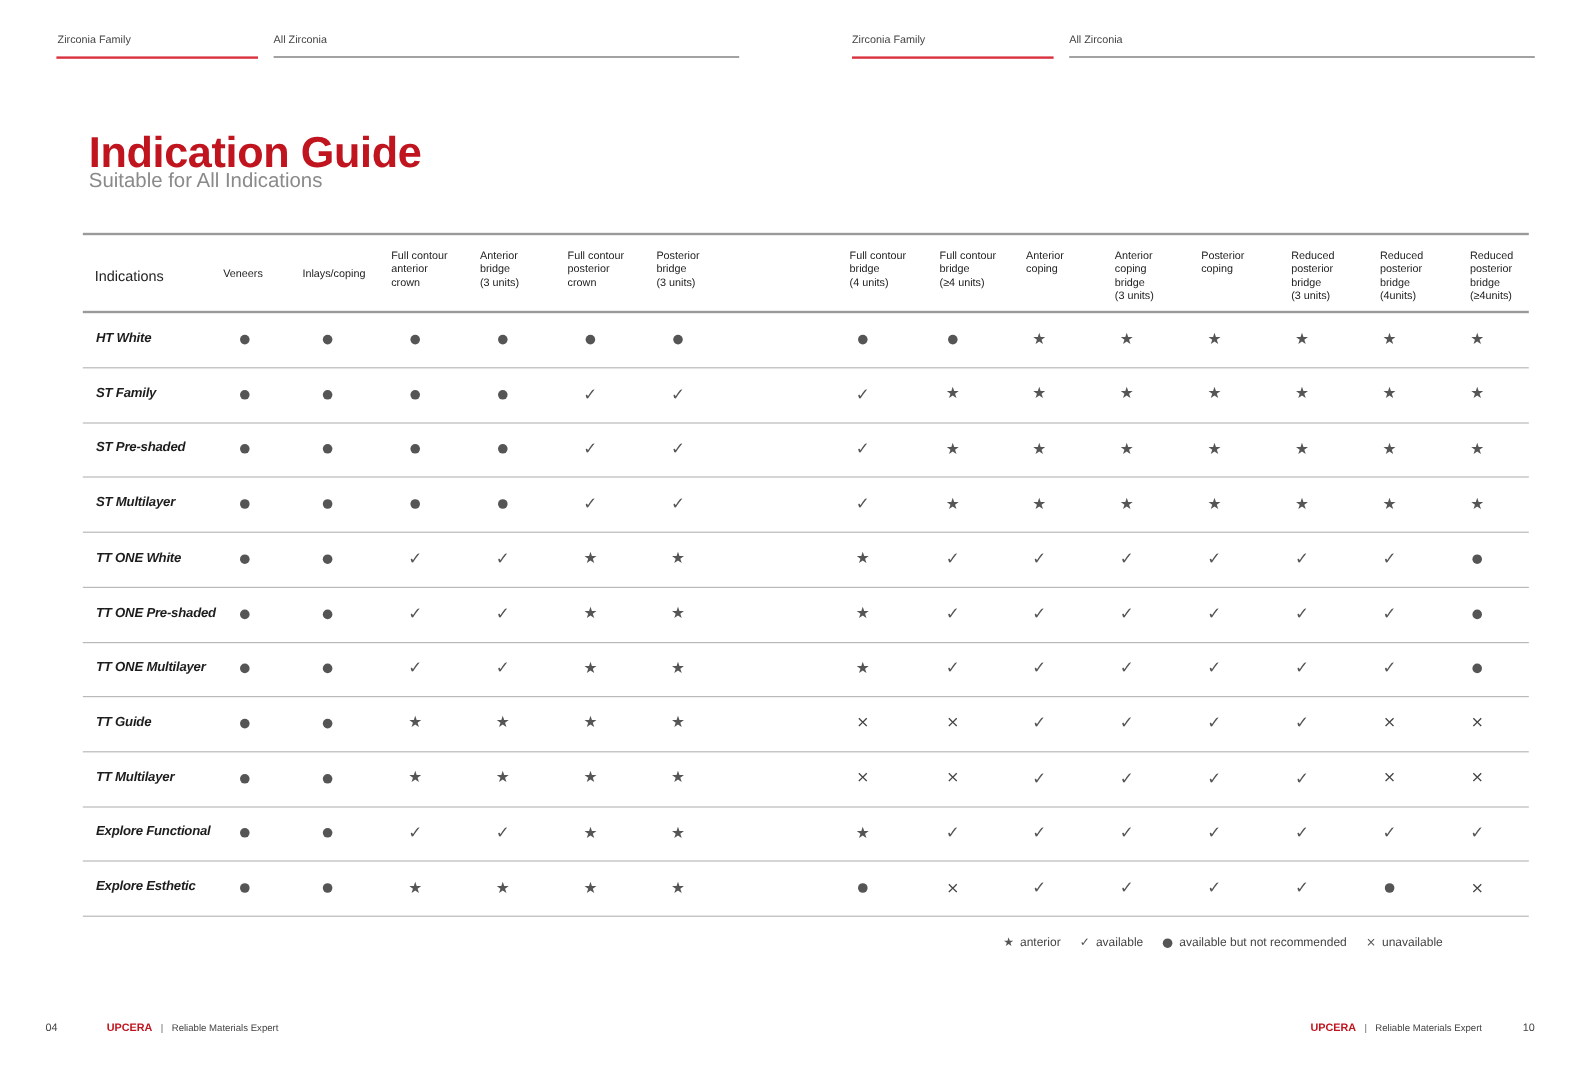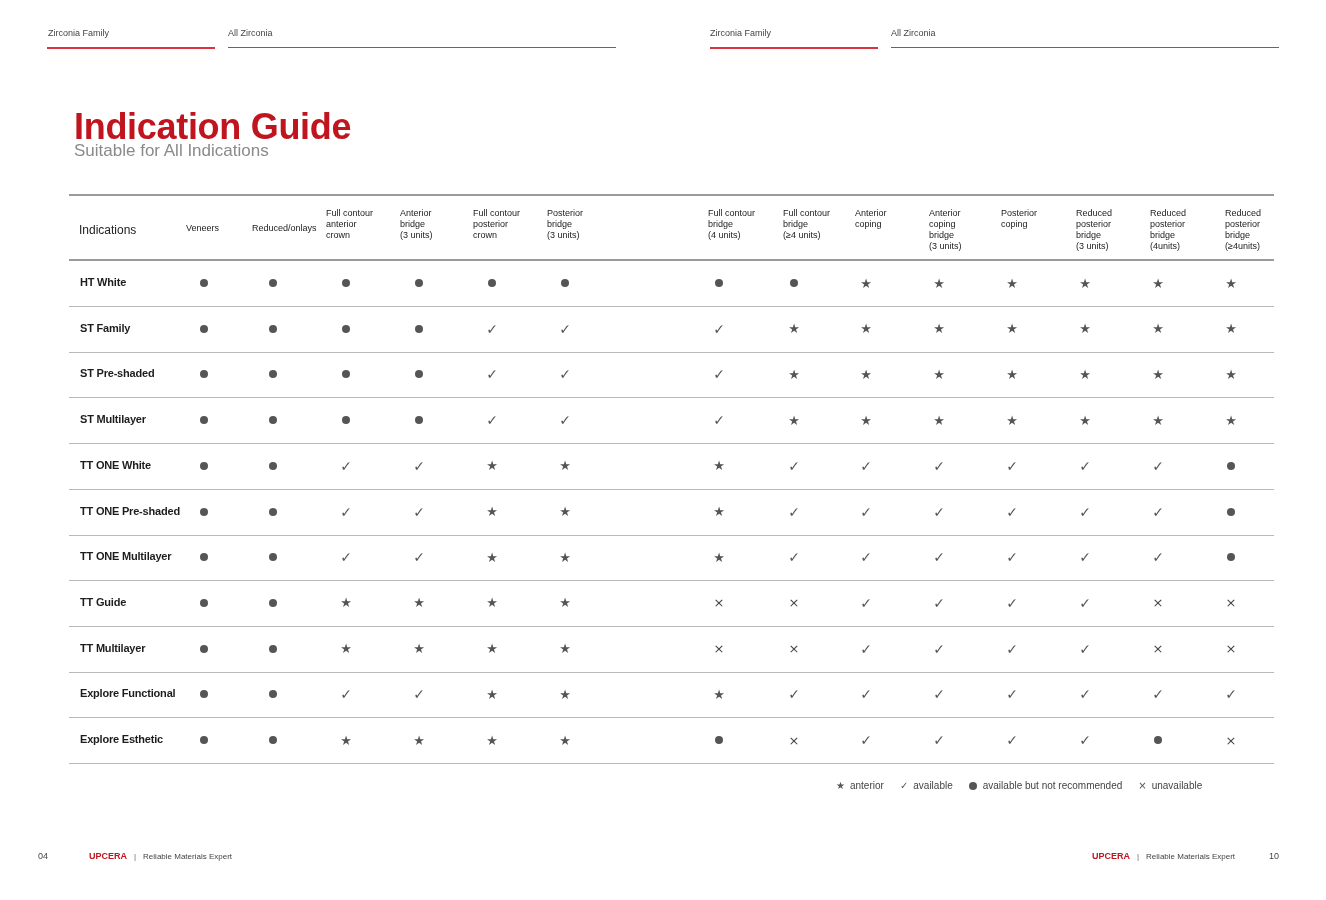--- a/index.html
+++ b/index.html
@@ -17,21 +17,21 @@
     .title { position: absolute; left: 74px; top: 106px; font-size: 36px; color: #c0141e; letter-spacing: -0.3px; }
     .subtitle { position: absolute; left: 74px; top: 141px; font-size: 17px; color: #8a8a8a; }
 
     
     .table-wrap { position: absolute; left: 69px; top: 194px; width: 1205px; }
     .rule-top { position: absolute; left: 0; top: 0; width: 1205px; height: 2px; background: #9a9a9a; }
     .header-row { position: absolute; left: 0; top: 2px; width: 1205px; height: 65px; border-bottom: 2px solid #9a9a9a; }
     .hcell { position: absolute; font-size: 9px; font-weight: normal; color: #222; line-height: 11px; }
     .hcell.first { font-size: 12px; top: 29px; }
     .row { position: absolute; left: 0; width: 1205px; height: 46px; border-bottom: 1.5px solid #b9b9b9; }
-    .row-label { position: absolute; left: 11px; top: 15px; font-size: 11px; font-weight: bold; color: #1d1d1d; letter-spacing: -0.2px; }
+    .row-label { position: absolute; left: 11px; top: 15px; font-size: 11px; font-weight: bold; color: #1d1d1d; letter-spacing: -0.2px; font-style: italic; }
     .cell { position: absolute; top: 10px; width: 24px; height: 24px; margin-left: -12px; display: flex; align-items: center; justify-content: center; color: #555; }
     .sym-dot { width: 8px; height: 8px; border-radius: 50%; background: #555; }
     .sym-star { font-size: 13px; color: #555; line-height: 1; font-family: "DejaVu Sans", sans-serif; }
     .sym-check { font-size: 14px; color: #555; line-height: 1; font-family: "DejaVu Sans", sans-serif; }
     .sym-x { font-size: 13px; color: #444; line-height: 1; font-family: "DejaVu Sans", sans-serif; }
 
     
     .legend { position: absolute; top: 780px; left: 836px; display: flex; align-items: center; font-size: 10px; color: #444; }
     .legend .item { display: flex; align-items: center; margin-right: 16px; }
     .legend .item .g { margin-right: 5px; color: #555; font-family: "DejaVu Sans", sans-serif; }
@@ -61,21 +61,21 @@
 </div>
 
 <h1 class="title">Indication Guide</h1>
 <div class="subtitle">Suitable for All Indications</div>
 
 <div class="table-wrap">
   <div class="rule-top"></div>
   <div class="header-row" id="header-row">
     <span class="hcell first" style="left:10px;">Indications</span>
   <span class="hcell" style="left: 117px; white-space: pre-line; top: 27px;">Veneers</span>
-      <span class="hcell" style="left: 183px; white-space: pre-line; top: 27px;">Reduced/onlays</span>
+      <span class="hcell" style="left: 183px; white-space: pre-line; top: 27px;">Inlays/coping</span>
       <span class="hcell" style="left: 257px; white-space: pre-line; top: 12px;">Full contour
 anterior
 crown</span>
       <span class="hcell" style="left: 331px; white-space: pre-line; top: 12px;">Anterior
 bridge
 (3 units)</span>
       <span class="hcell" style="left: 404px; white-space: pre-line; top: 12px;">Full contour
 posterior
 crown</span>
       <span class="hcell" style="left: 478px; white-space: pre-line; top: 12px;">Posterior

